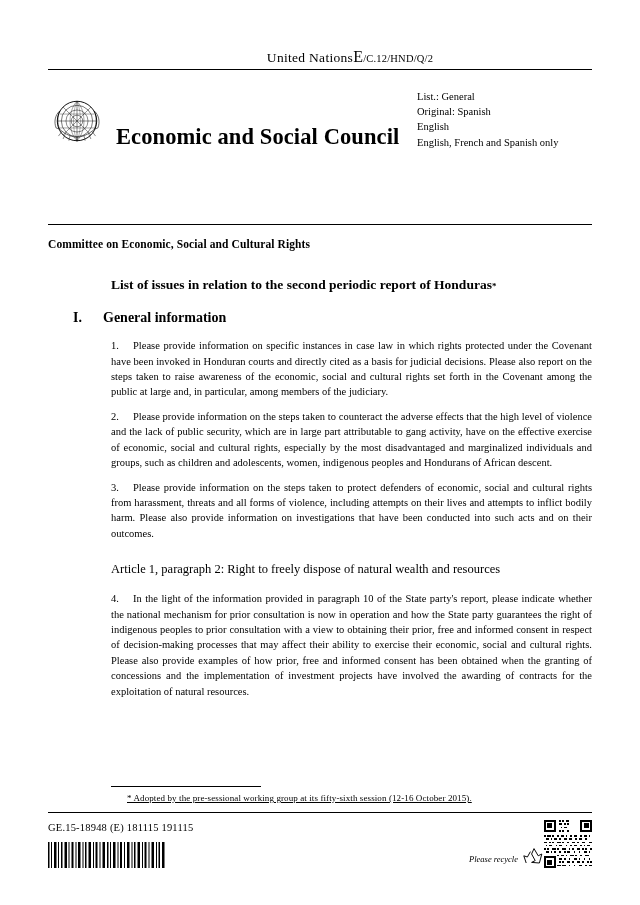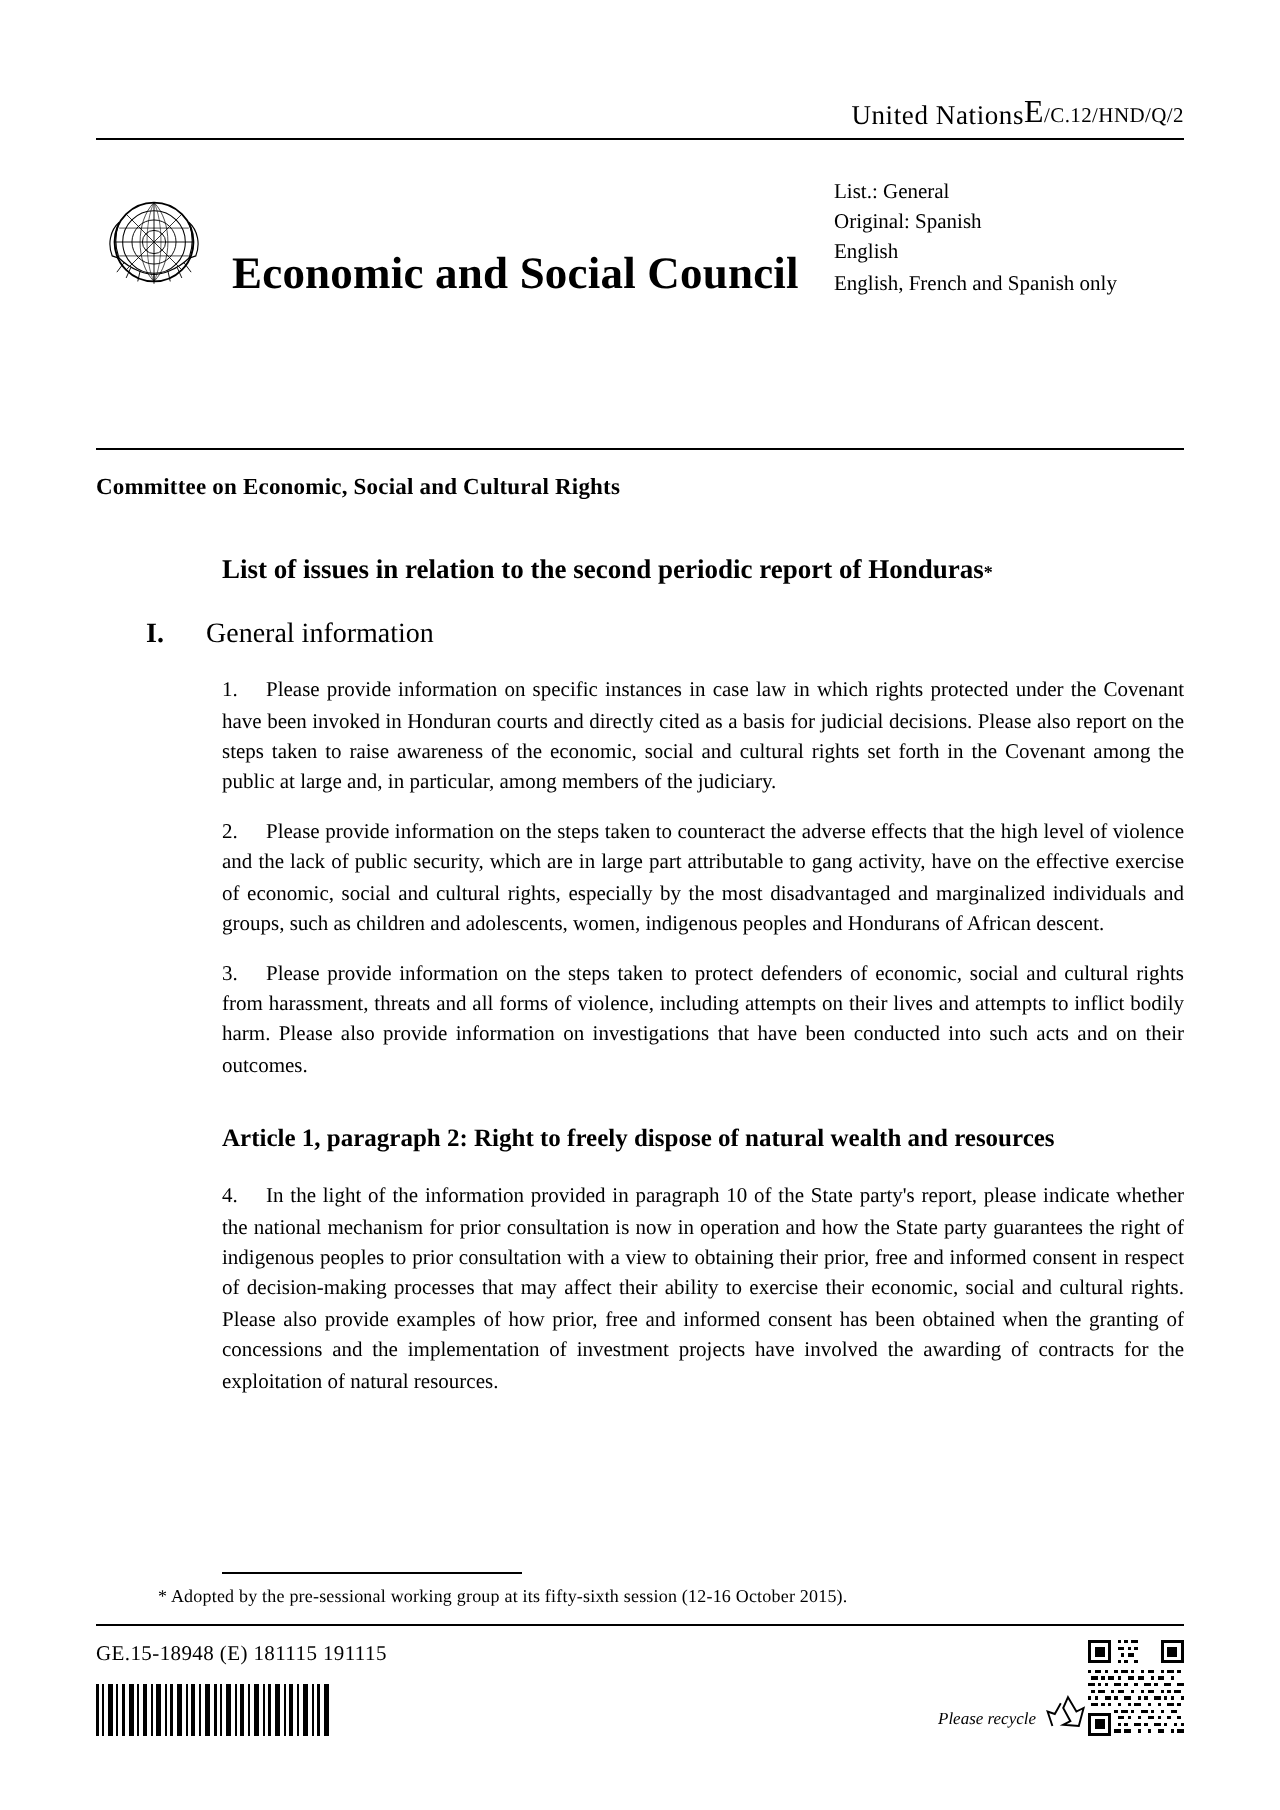--- a/index.html
+++ b/index.html
@@ -20,21 +20,21 @@
 
   
   .header {
     position: absolute;
     left: 48px;
     top: 48px;
     width: 544px;
   }
   .hdr-top-row {
     display: flex;
-    justify-content: flex-end;
+    justify-content: center;
     align-items: flex-end;
     padding-bottom: 3px;
   }
   .hdr-un {
     font-size: 13.5px;
     letter-spacing: 0.3px;
     padding-left: 60px;
   }
   .hdr-symbol {
     font-size: 16px;
@@ -112,57 +112,58 @@
   }
   .section-num {
     width: 30px;
     flex: 0 0 30px;
     font-size: 14px;
     font-weight: bold;
     margin-left: 25px;
   }
   .section-title {
     font-size: 14px;
-    font-weight: normal;
+    font-weight: bold;
   }
   p.para {
     font-size: 10.5px;
     line-height: 1.47;
     text-align: justify;
     margin: 0 0 9px 0;
   }
   p.para .pnum {
     display: inline-block;
     width: 22px;
   }
   .article-head {
     font-size: 12.5px;
-    font-weight: bold;
+    font-weight: normal;
     line-height: 1.35;
     margin-top: 20px;
     margin-bottom: 13px;
   }
 
   
   .footnote-wrap {
     position: absolute;
     left: 48px;
     top: 786px;
     width: 544px;
   }
   .footnote-rule {
     width: 150px;
     border-top: 0.9px solid #000;
     margin-left: 63px;
     margin-bottom: 6px;
   }
   .footnote {
     font-size: 9px;
-    margin-left: 31px;
+    margin-left: 79px;
     letter-spacing: 0.1px;
+    text-decoration: underline;
   }
 
   
   .footer-rule {
     position: absolute;
     left: 48px;
     top: 812px;
     width: 544px;
     border-top: 1.1px solid #000;
   }

